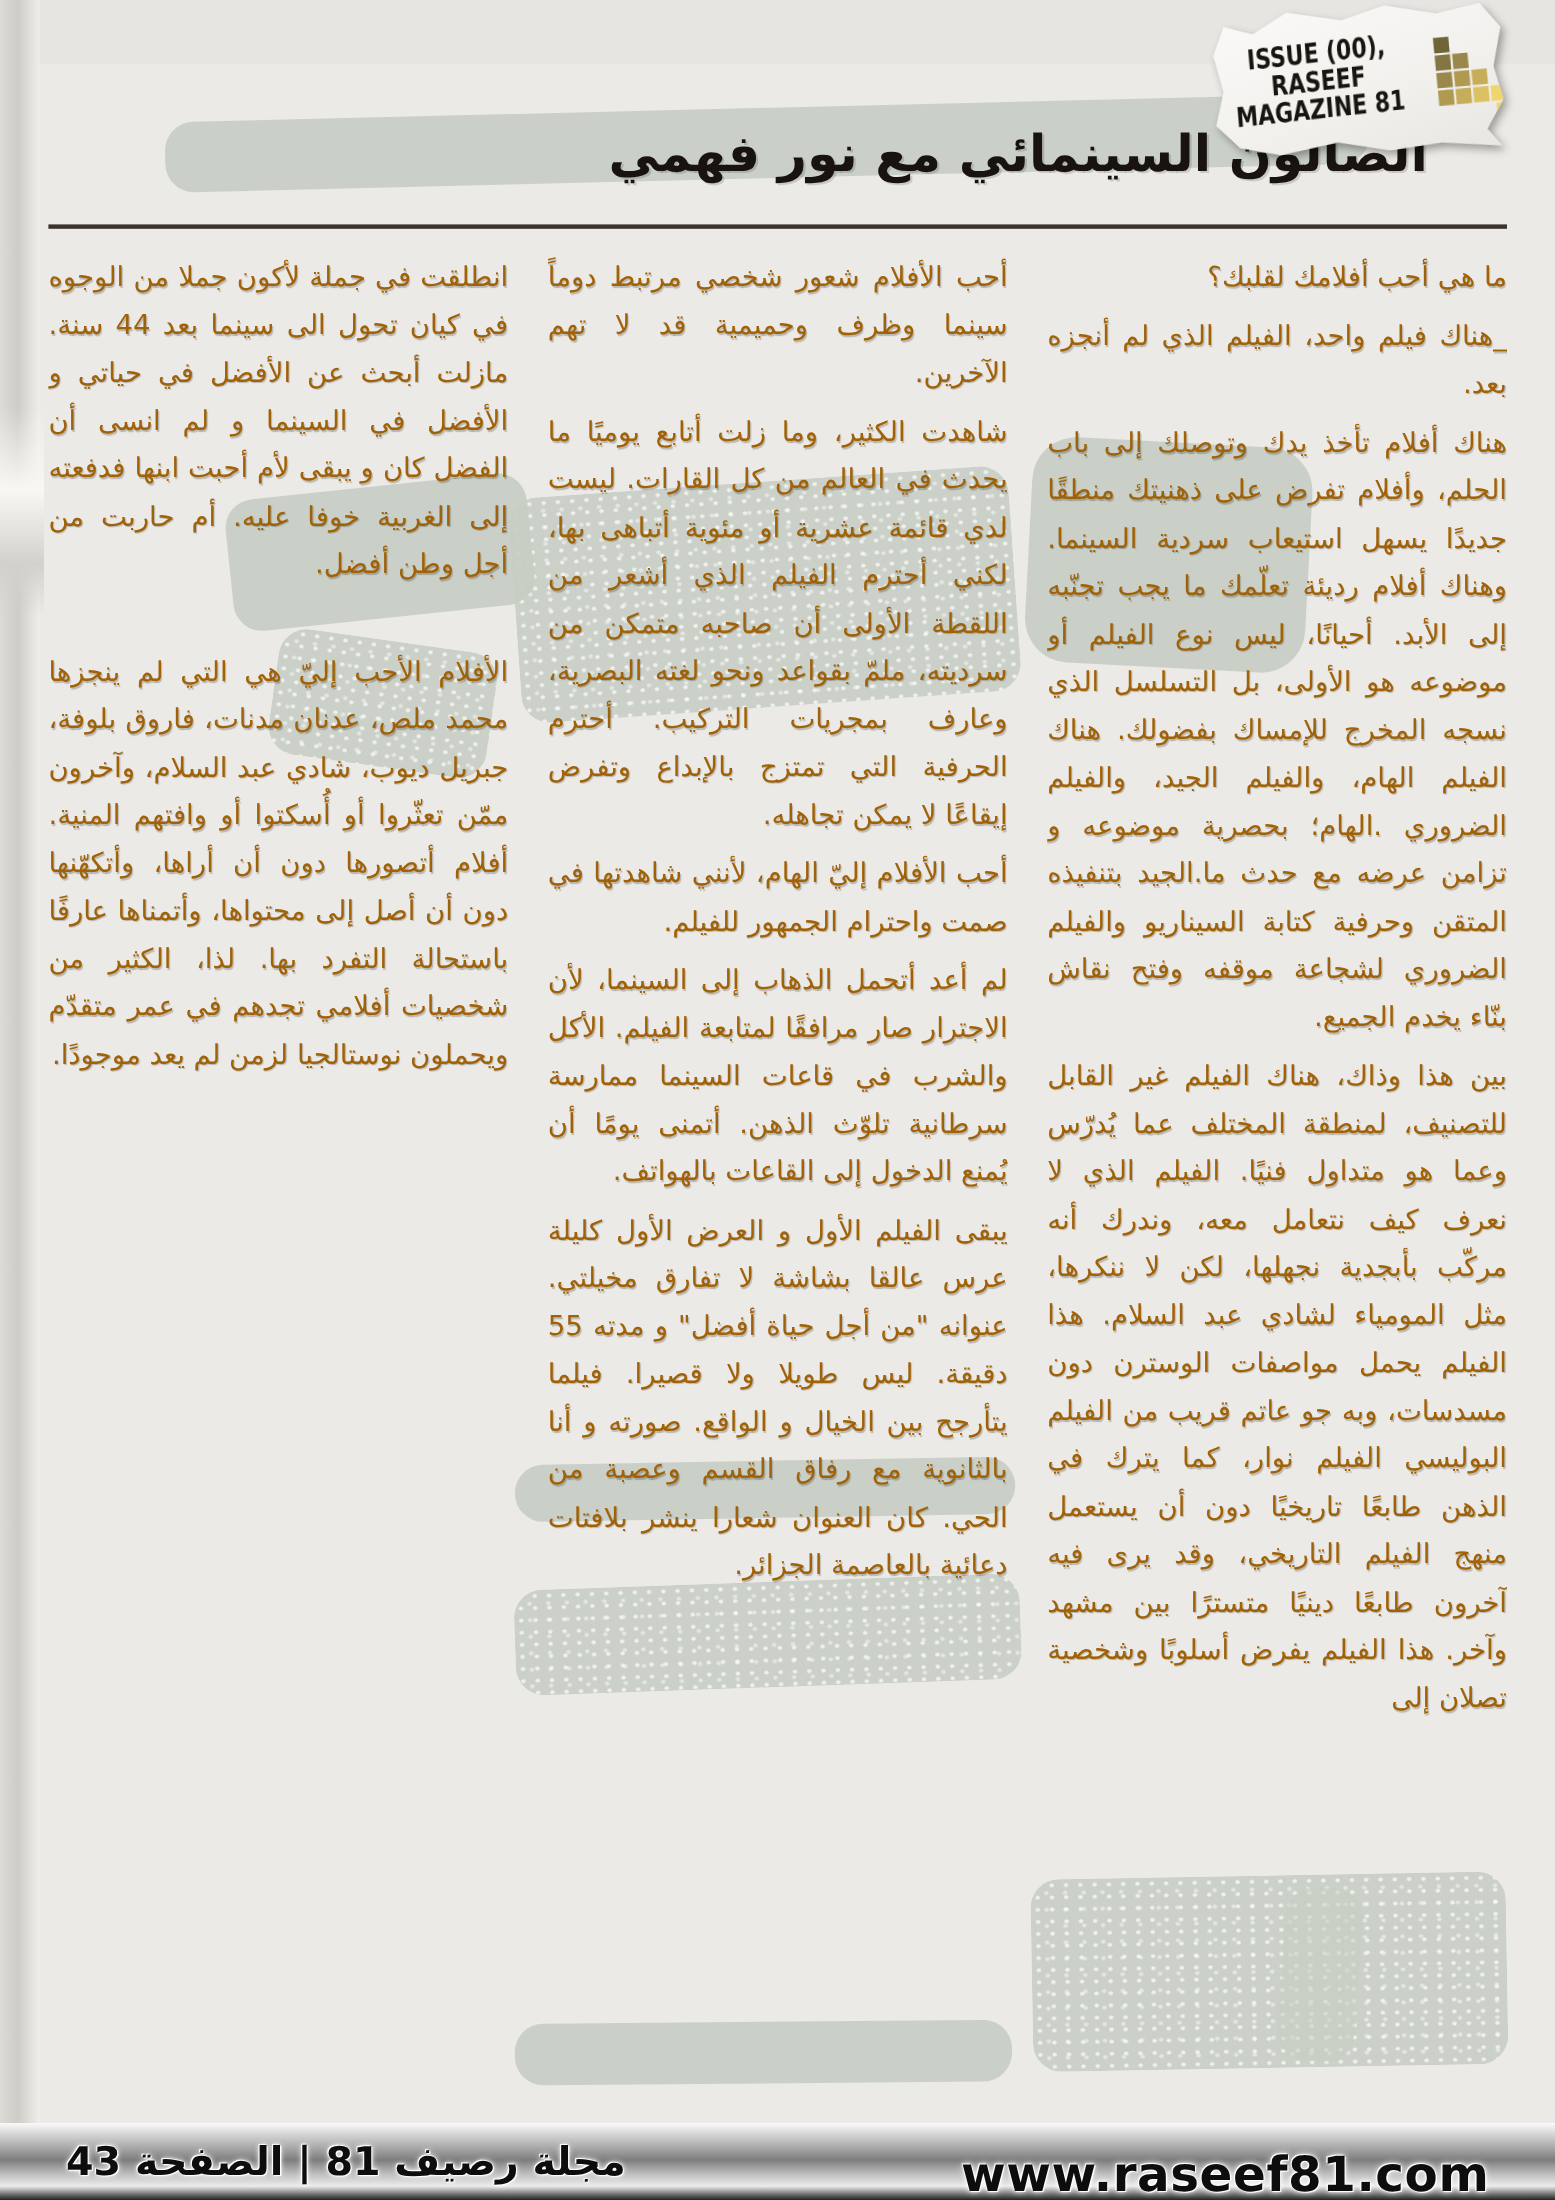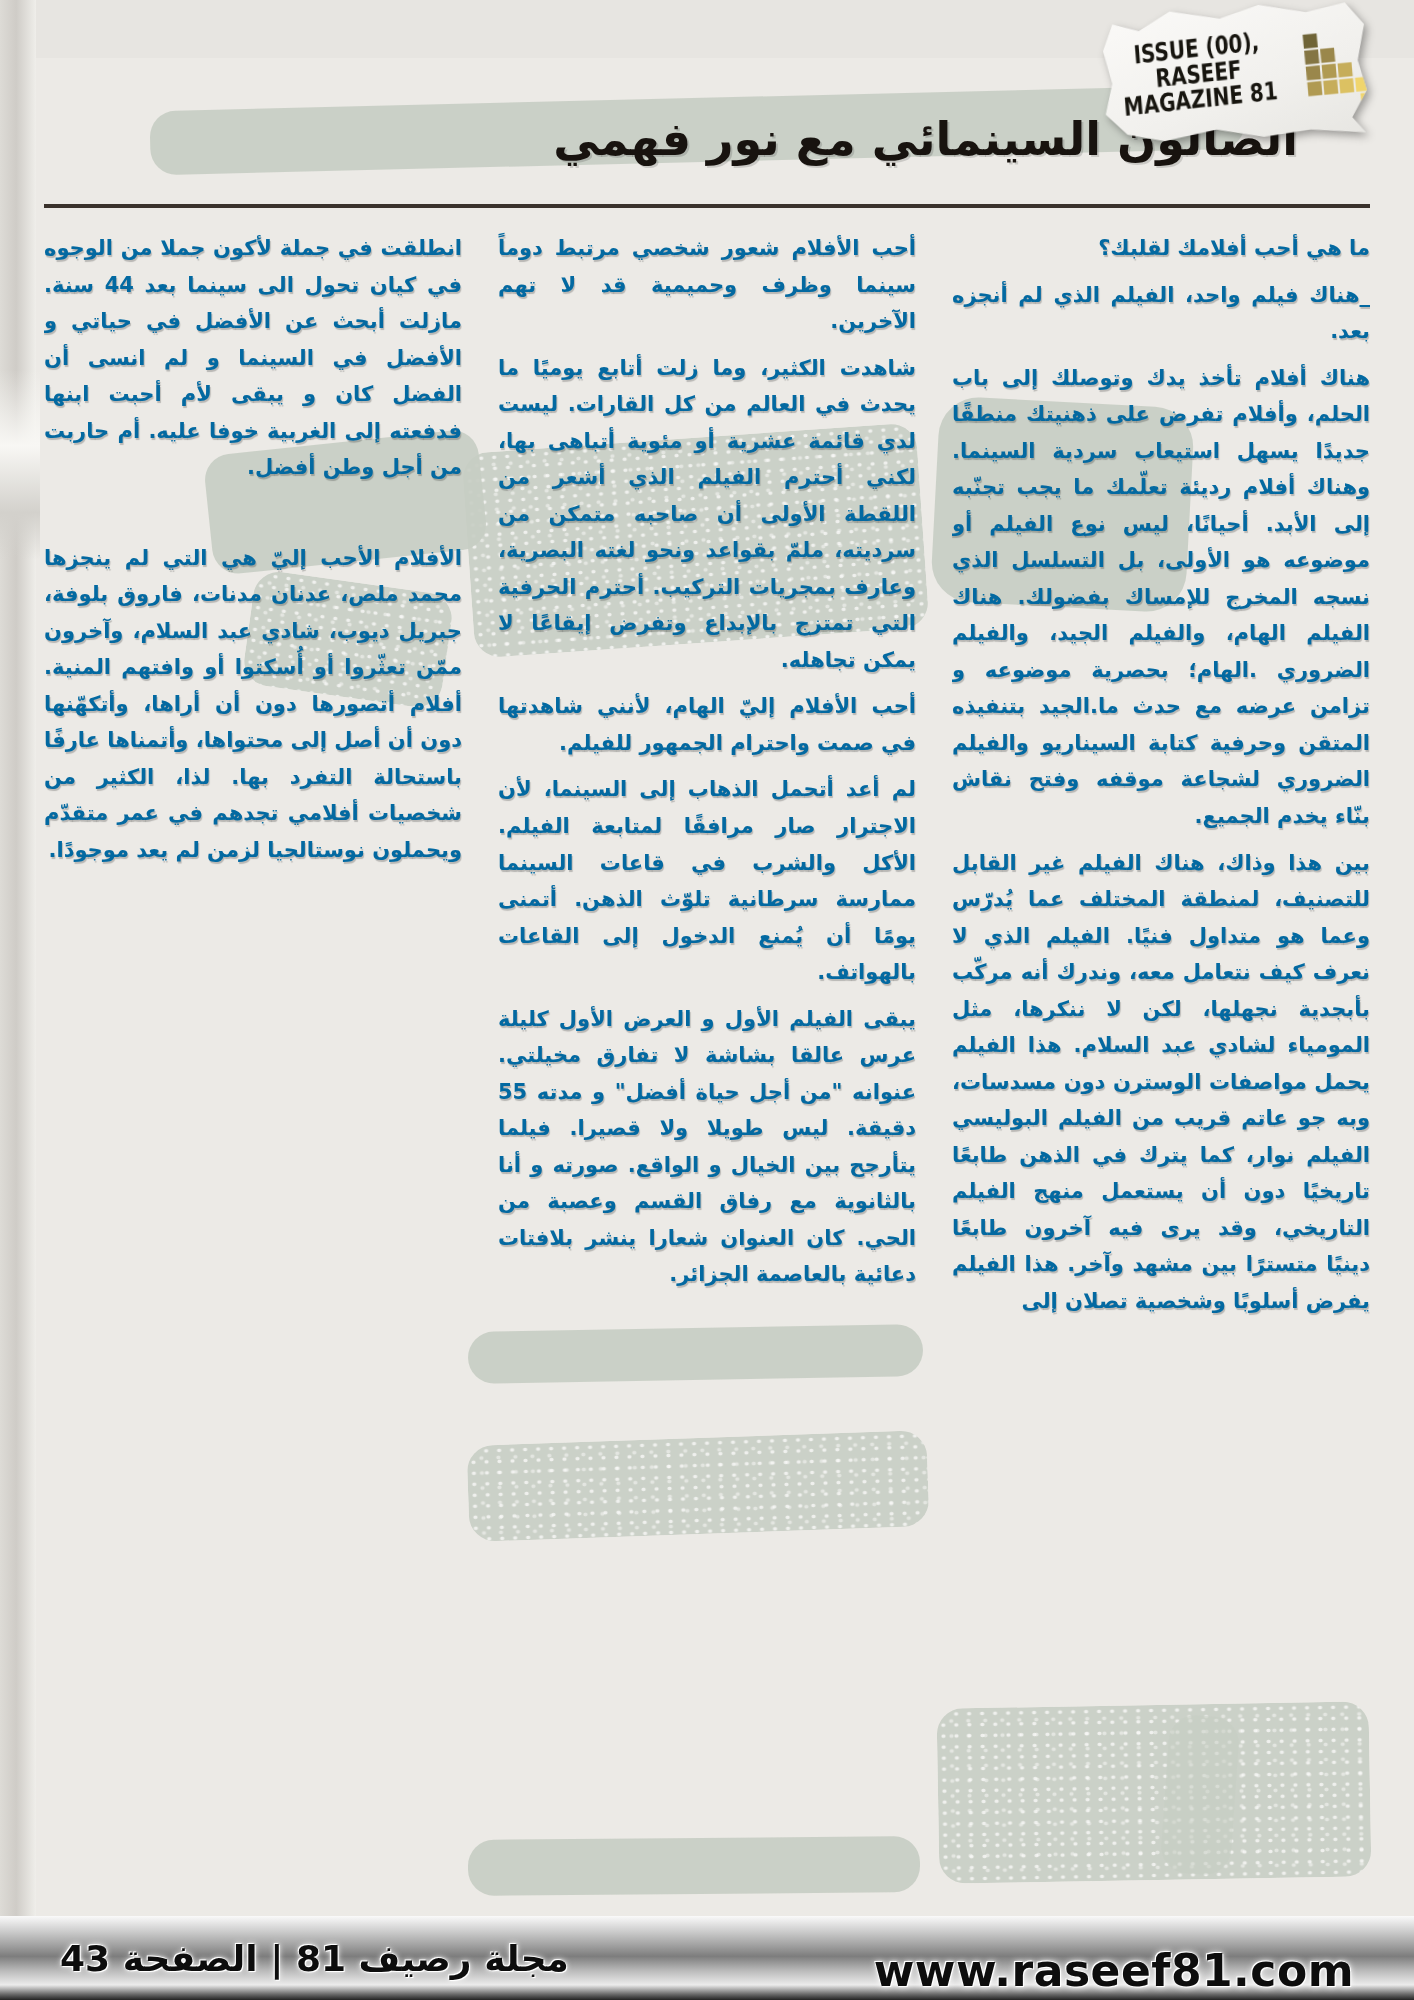--- a/index.html
+++ b/index.html
@@ -55,28 +55,28 @@
   .header-title{font-size:46px;font-weight:900;color:#18130f;margin-right:72px;
     text-shadow:2px 2px 0 rgba(0,0,0,.14);white-space:nowrap;}
   .header-mag{font-size:46px;font-weight:900;color:#18130f;margin-left:10px;
     text-shadow:2px 2px 0 rgba(0,0,0,.14);white-space:nowrap;}
   .header-rule{position:absolute;top:204px;left:44px;right:44px;height:4px;background:#3a322c;z-index:3;}
 
   
   .columns{position:absolute;top:224px;left:44px;right:44px;bottom:80px;z-index:2;
     display:flex;gap:36px;direction:rtl;}
   .col{flex:1 1 0;overflow:hidden;}
-  .col p{margin:6px 0 10px 0;font-size:21px;font-weight:bold;color:#0369a1;
+  .col p{margin:6px 0 10px 0;font-size:25px;font-weight:normal;color:#a16207;
     line-height:1.74;text-align:justify;text-shadow:1px 1.5px 1px rgba(0,0,0,.22);}
   .question{color:#d01317;font-size:27px;font-weight:900;margin:2px 0 8px 0;line-height:1.6;
     text-shadow:1px 1.5px 1px rgba(120,0,0,.25);}
   .gap-top{margin-top:54px !important;}
 
   
-  .footer{position:absolute;left:0;right:0;bottom:0;height:84px;z-index:5;
+  .footer{position:absolute;left:0;right:0;bottom:0;height:70px;z-index:5;
     background:linear-gradient(180deg,#fafafa 0%,#d2d2d2 16%,#9e9e9e 36%,#7d7d7d 48%,#bdbdbd 66%,#ececec 82%,#6b6b6b 93%,#232323 100%);
     display:flex;align-items:center;justify-content:space-between;padding:0 60px;box-sizing:border-box;direction:ltr;}
   .footer-page{font-size:36px;font-weight:900;color:#0d0d0d;direction:rtl;
     text-shadow:0 0 6px #fff,0 0 3px #fff,1px 1px 0 #fff,-1px -1px 0 #fff;}
   .footer-site{font-size:44px;font-weight:900;color:#0d0d0d;letter-spacing:.5px;
     text-shadow:0 0 7px #fff,0 0 3px #fff,1px 1px 0 #fff,-1px -1px 0 #fff;margin-top:24px;}
 </style>
 </head>
 <body>
 

